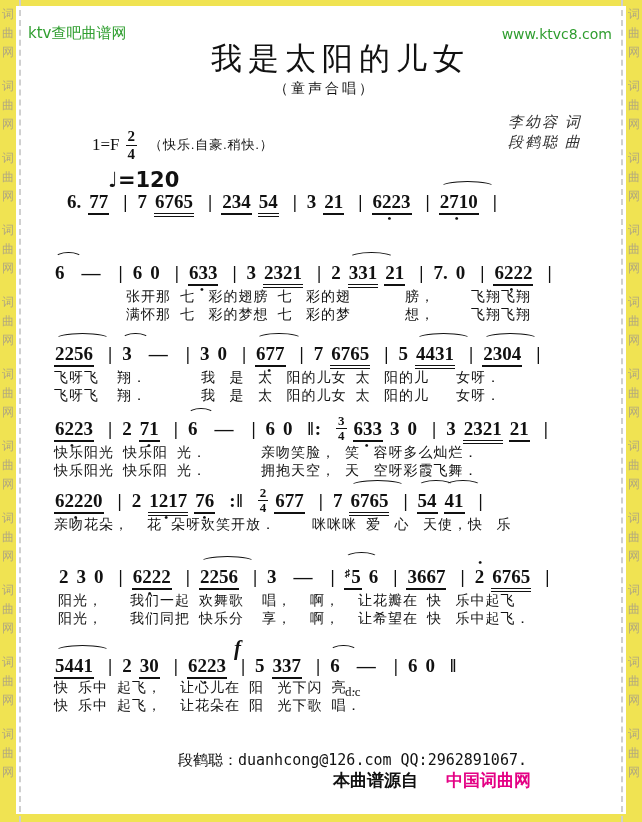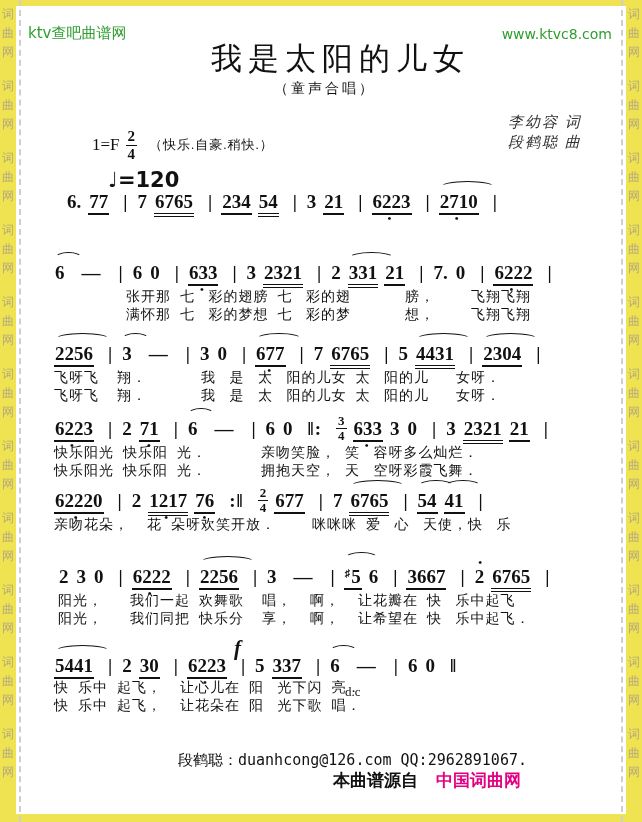--- a/index.html
+++ b/index.html
@@ -71,21 +71,21 @@
 
   .forte{position:absolute;left:234px;top:636px;z-index:3;font-size:21px;
     font-weight:bold;font-style:italic;}
   .dc{position:absolute;left:345px;top:684px;z-index:3;font-size:13px;}
 
   
   .contact{position:absolute;left:178px;top:751px;z-index:3;font-size:15px;
     font-family:"DejaVu Sans Mono","DejaVu Sans",monospace;}
   .sourcerow{position:absolute;left:333px;top:769px;z-index:3;font-size:17px;
     font-weight:bold;font-family:"DejaVu Sans",sans-serif;}
-  .sourcerow .site{color:var(--magenta,#e40084);margin-left:18px;text-decoration:none;}
+  .sourcerow .site{color:var(--magenta,#e40084);margin-left:28px;text-decoration:none;}
 </style>
 </head>
 <body style="--green: #2f9e2f; --magenta: #e40084; --yellow: #f0e352; --wm: #b3a97e;">
 
 <div class="frame top"></div>
 <div class="frame bottom"></div>
 <div class="frame left"></div>
 <div class="frame right"></div>
 <div class="wmcol left" id="wm-left">
     <div class="wmgroup">

